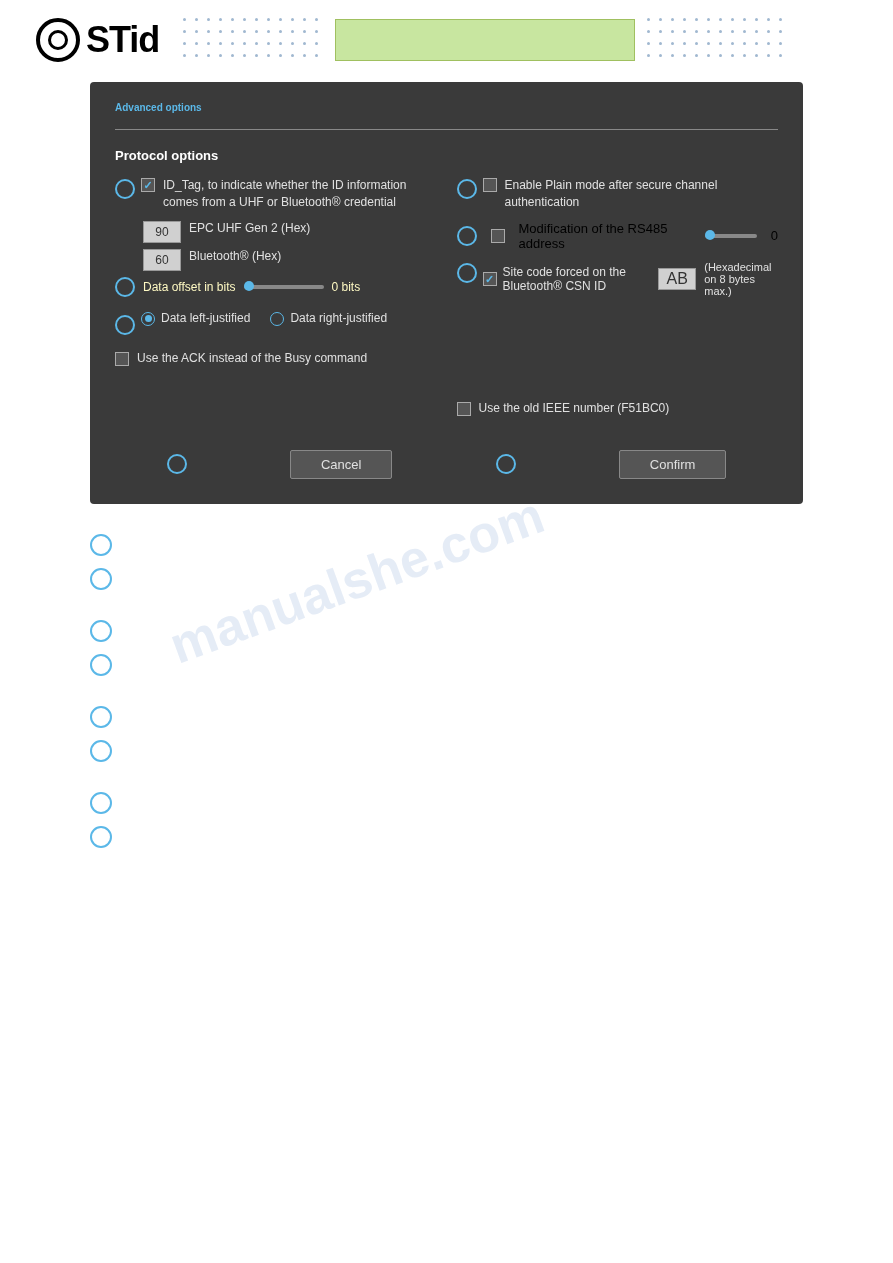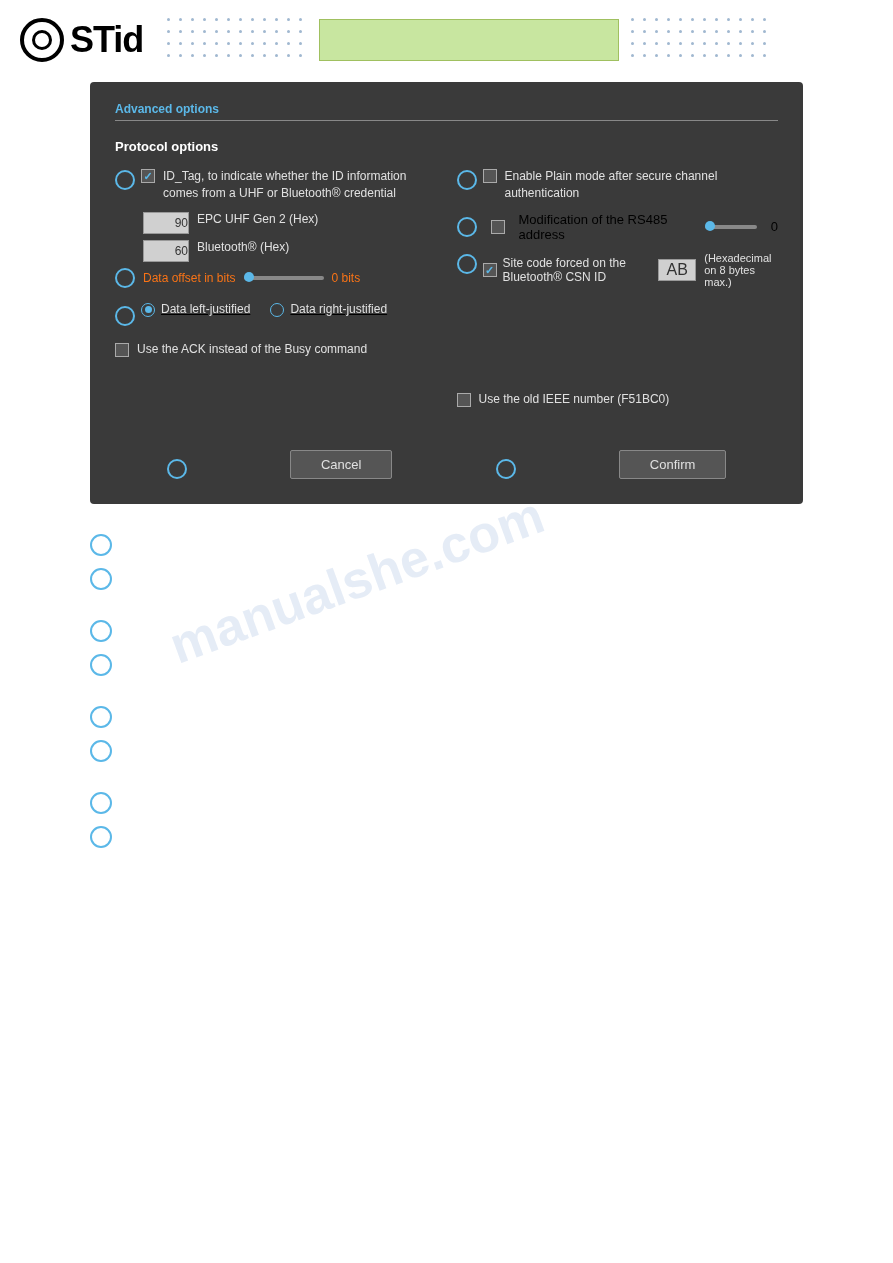--- a/index.html
+++ b/index.html
@@ -9,21 +9,21 @@
       background: #ffffff;
       font-family: Arial, sans-serif;
       font-size: 13px;
       position: relative;
     }
 
     
     .header {
       display: flex;
       align-items: center;
-      padding: 18px 20px 10px 20px;
+      padding: 18px 20px 10px 36px;
       gap: 24px;
     }
 
     .logo-container {
       display: flex;
       align-items: center;
       gap: 6px;
     }
 
     .logo-circle {
@@ -74,23 +74,23 @@
     
     .dialog-wrapper {
       margin: 10px 90px 30px 90px;
       background: #3a3a3a;
       border-radius: 4px;
       padding: 20px 25px 25px 25px;
     }
 
     .dialog-title {
       color: #5bb8e8;
-      font-size: 12px;
+      font-size: 10px;
       font-weight: bold;
-      margin-bottom: 4px;
+      margin-bottom: 16px;
     }
 
     .dialog-divider {
       border: none;
       border-top: 1px solid #888;
       margin-bottom: 18px;
     }
 
     .section-title {
       color: #ffffff;
@@ -170,27 +170,27 @@
     .radio-custom.checked::after {
       content: '';
       width: 7px;
       height: 7px;
       background: #5bb8e8;
       border-radius: 50%;
     }
 
     
     .val-input {
-      width: 46px;
+      width: 38px;
       height: 22px;
       background: #d0d0d0;
       border: 1px solid #999;
       color: #333;
       font-size: 12px;
-      text-align: right;
+      text-align: center;
       flex-shrink: 0;
     }
 
     .slider-track {
       width: 80px;
       height: 4px;
       background: #888;
       position: relative;
       border-radius: 2px;
     }
@@ -204,21 +204,21 @@
       background: #5bb8e8;
       border-radius: 50%;
     }
 
     
     .data-offset-row {
       display: flex;
       align-items: center;
       gap: 8px;
       margin-bottom: 14px;
-      color: #f97316;
+      color: #fef9c3;
       font-size: 12px;
     }
 
     .big-circle {
       width: 20px;
       height: 20px;
       border: 2px solid #5bb8e8;
       border-radius: 50%;
       flex-shrink: 0;
     }
@@ -242,22 +242,22 @@
 
     
     .compat-section {
       margin-top: 16px;
     }
 
     
     .button-row {
       display: flex;
       justify-content: space-around;
-      margin-top: 33px;
-      align-items: flex-end;
+      margin-top: 24px;
+      align-items: center;
     }
 
     .btn {
       padding: 6px 30px;
       font-size: 13px;
       border: 1px solid #888;
       background: #555;
       color: #e0e0e0;
       cursor: pointer;
       border-radius: 2px;
@@ -444,21 +444,21 @@
         <div class="big-circle"></div>
         <span>Data offset in bits</span>
         <div class="slider-track">
           <div class="slider-thumb"></div>
         </div>
         <span>0 bits</span>
       </div>
 
       <div style="display:flex; align-items:flex-start; gap:6px; margin-bottom:8px;">
         <div class="big-circle" style="margin-top:4px;"></div>
-        <div class="justify-row" style="padding-left:0; margin-bottom:0;text-decoration:underline;">
+        <div class="justify-row" style="padding-left:0; margin-bottom:0;">
           <div class="radio-option">
             <div class="radio-custom checked"></div>
             <span>Data left-justified</span>
           </div>
           <div class="radio-option">
             <div class="radio-custom"></div>
             <span>Data right-justified</span>
           </div>
         </div>
       </div>

